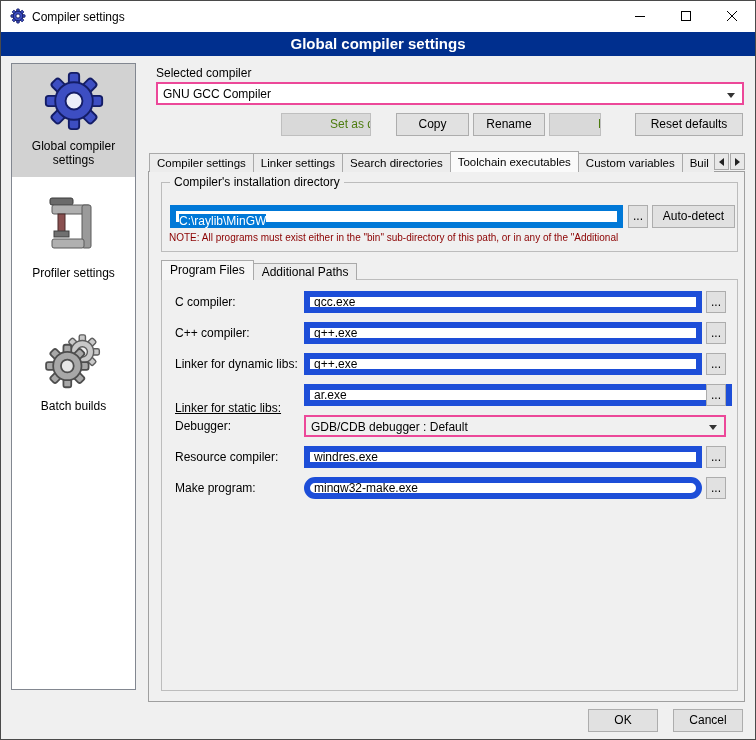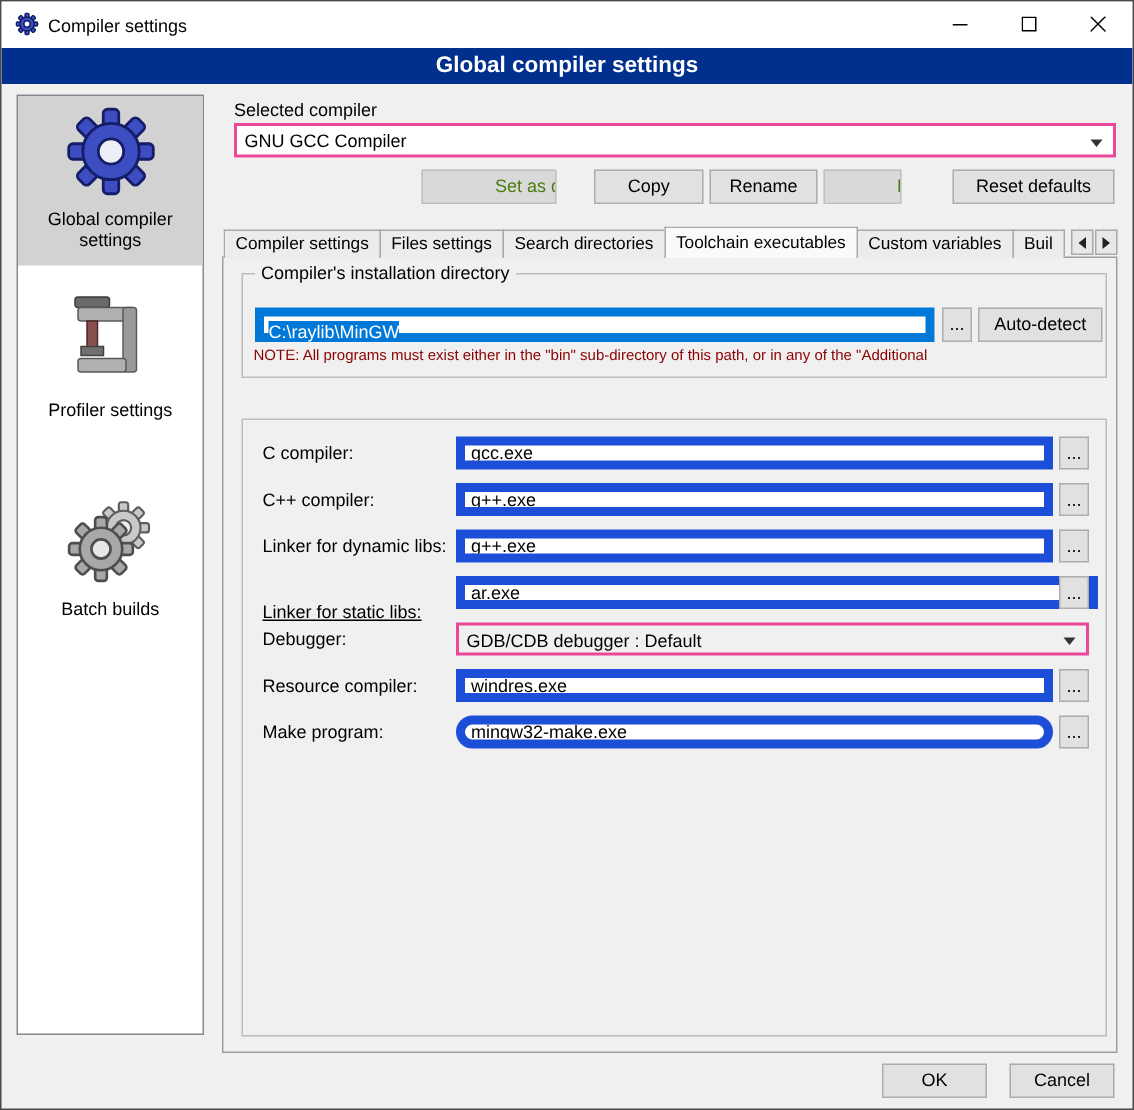--- a/index.html
+++ b/index.html
@@ -152,21 +152,21 @@
   </div>
 
   <div class="btn disabled" style="left:280px;top:112px;width:90px;">Set as default</div>
   <div class="btn" style="left:395px;top:112px;width:73px;">Copy</div>
   <div class="btn" style="left:472px;top:112px;width:72px;">Rename</div>
   <div class="btn disabled" style="left:548px;top:112px;width:52px;">Delete</div>
   <div class="btn" style="left:634px;top:112px;width:108px;">Reset defaults</div>
 
   <div class="tabs">
     <div class="tab">Compiler settings</div>
-    <div class="tab">Files settings</div>
+    <div class="tab">Linker settings</div>
     <div class="tab">Search directories</div>
     <div class="tab active">Toolchain executables</div>
     <div class="tab">Custom variables</div>
     <div class="tab">Buil</div>
   </div>
   <div class="tab-arrow left">
       <span class="tri-left"></span>
     </div>
   <div class="tab-arrow right">
       <span class="tri-right"></span>
@@ -177,20 +177,24 @@
   <div class="groupbox">
     <span class="group-title">Compiler's installation directory</span>
   </div>
   <div class="textbox focused" style="left:169px;top:204px;width:453px;">
     <span class="sel-text">C:\raylib\MinGW</span>
   </div>
   <div class="btn browse" style="left:627px;top:204px;width:20px;height:23px;line-height:21px;z-index:3;">...</div>
   <div class="btn" style="left:651px;top:204px;width:83px;z-index:3;">Auto-detect</div>
   <div class="note">NOTE: All programs must exist either in the "bin" sub-directory of this path, or in any of the "Additional</div>
 
+  <div class="subtabs">
+    <div class="subtab active">Program Files</div>
+    <div class="subtab">Additional Paths</div>
+  </div>
   <div class="subpanel"></div>
 
   <div class="flabel" style="top:294px;">C compiler:</div>
   <input class="textbox" style="left: 303px; top: 290px; width: 398px;" readonly="" value="gcc.exe">
   <div class="btn browse" style="left:705px;top:290px;width:20px;z-index:3;">...</div>
 
   <div class="flabel" style="top:325px;">C++ compiler:</div>
   <input class="textbox" style="left: 303px; top: 321px; width: 398px;" readonly="" value="g++.exe">
   <div class="btn browse" style="left:705px;top:321px;width:20px;z-index:3;">...</div>
 

